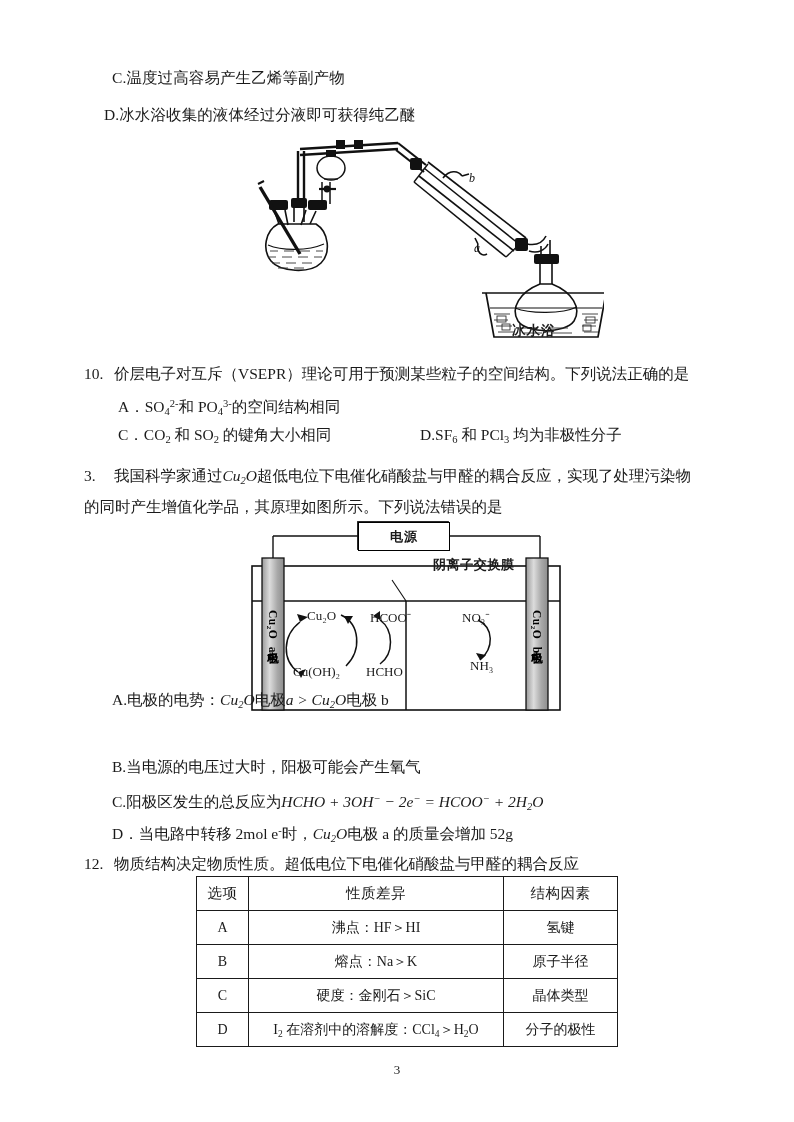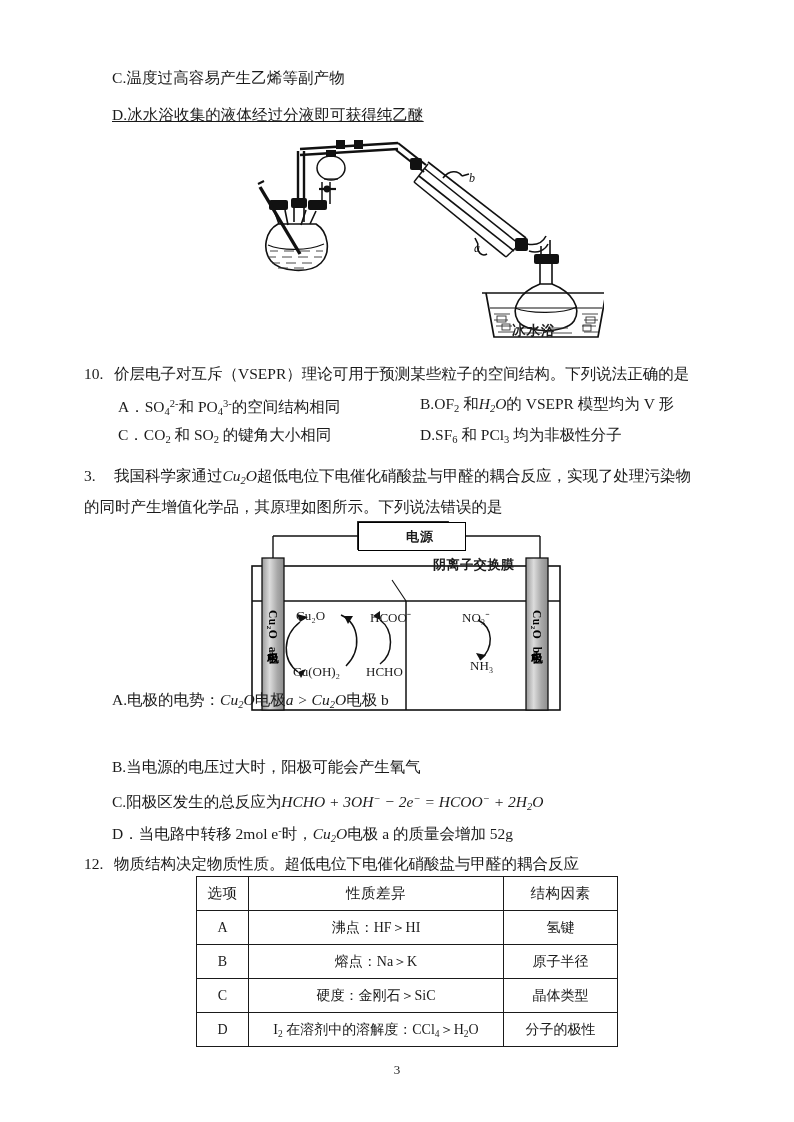--- a/index.html
+++ b/index.html
@@ -71,21 +71,20 @@
     color: #000;
   }
   .psrc {
     position: absolute;
     border: 1.6px solid #000;
     background: #fff;
     text-align: center;
     font-size: 13px;
     font-weight: bold;
     letter-spacing: 1px;
-    padding-left: 16px;
   }
 
   
   #q12table {
     position: absolute;
     left: 196px;
     top: 876px;
     width: 406px;
     border-collapse: collapse;
     table-layout: fixed;
@@ -113,21 +112,21 @@
     font-size: 13px;
     color: #222;
   }
 </style>
 </head>
 <body>
 
 <div class="page">
 
   <div class="blk" style="left:112px; top:63px;">C.温度过高容易产生乙烯等副产物</div>
-  <div class="blk" style="left:112px; top:100px;text-decoration:underline;">D.冰水浴收集的液体经过分液即可获得纯乙醚</div>
+  <div class="blk" style="left:104px; top:100px;">D.冰水浴收集的液体经过分液即可获得纯乙醚</div>
 
   <div id="apparatus">
     <svg width="366" height="212" viewBox="0 0 366 212">
       <g fill="none" stroke="#111" stroke-width="1.5">
 
         <path d="M62 17 L160 11" stroke-width="2.4"></path>
         <path d="M62 23 L160 17" stroke-width="2.4"></path>
 
         <path d="M60 19 L60 72" stroke-width="2.4"></path>
         <path d="M66 19 L66 72" stroke-width="2.4"></path>
@@ -235,21 +234,20 @@
     </svg>
     <div class="lbl-ab" style="left:231px; top:39px;">b</div>
     <div class="lbl-ab" style="left:236px; top:109px;">a</div>
     <div class="cap-ice" style="left:274px; top:190px;">冰水浴</div>
   </div>
 
   <div class="stem" style="left:84px; top:358px;">
     <span class="num">10.</span><span>价层电子对互斥（VSEPR）理论可用于预测某些粒子的空间结构。下列说法正确的是</span>
   </div>
   <div class="opt-line" style="left:118px; top:389px;"><span>A．SO<sub>4</sub><sup>2-</sup>和 PO<sub>4</sub><sup>3-</sup>的空间结构相同</span></div>
-  <div class="opt-line" style="left:420px; top:389px;"><span>B.OF<sub>2</sub> 和<span class="ital">H<sub>2</sub>O</span>的 VSEPR 模型均为 V 形</span></div>
   <div class="opt-line" style="left:118px; top:420px;"><span>C．CO<sub>2</sub> 和 SO<sub>2</sub> 的键角大小相同</span></div>
   <div class="opt-line" style="left:420px; top:420px;"><span>D.SF<sub>6</sub> 和 PCl<sub>3</sub> 均为非极性分子</span></div>
 
   <div class="stem" style="left:84px; top:460px;">
     <span class="num">3.</span><span>我国科学家通过<span class="ital">Cu<sub>2</sub>O</span>超低电位下电催化硝酸盐与甲醛的耦合反应，实现了处理污染物</span>
   </div>
   <div class="stem" style="left:84px; top:491px;">的同时产生增值化学品，其原理如图所示。下列说法错误的是</div>
 
   <div id="cellfig">
     <svg width="344" height="202" viewBox="0 0 344 202">
@@ -299,21 +297,21 @@
       </g>
 
     </svg>
 
     <div class="psrc" style="left:118px; top:8px; width:90px; height:27px; line-height:27px;">电源</div>
     <div class="cell-txt bold-cn" style="left:148px; top:42px;">阴离子交换膜</div>
 
     <div class="elec-label" style="left:25px; top:96px;">Cu₂O 电极 a</div>
     <div class="elec-label" style="left:289px; top:96px;">Cu₂O 电极 b</div>
 
-    <div class="cell-txt" style="left:56px; top:94px; font-size:13px;">Cu₂O</div>
+    <div class="cell-txt" style="left:67px; top:94px; font-size:13px;">Cu₂O</div>
     <div class="cell-txt" style="left:53px; top:150px; font-size:13px;">Cu(OH)₂</div>
     <div class="cell-txt" style="left:122px; top:94px; font-size:13px;margin-left:8px;">HCOO⁻</div>
     <div class="cell-txt" style="left:126px; top:150px; font-size:13px;">HCHO</div>
     <div class="cell-txt" style="left:222px; top:94px; font-size:13px;">NO₃⁻</div>
     <div class="cell-txt" style="left:230px; top:144px; font-size:13px;">NH₃</div>
   </div>
 
   <div class="opt-line" style="left:112px; top:685px;"><span>A.电极的电势：<span class="ital">Cu<sub>2</sub>O</span>电极<span class="ital">a &gt; Cu<sub>2</sub>O</span>电极 b</span></div>
   <div class="opt-line" style="left:112px; top:752px;"><span>B.当电源的电压过大时，阳极可能会产生氧气</span></div>
   <div class="opt-line" style="left:112px; top:784px;"><span>C.阳极区发生的总反应为<span class="ital">HCHO + 3OH<sup>−</sup> − 2e<sup>−</sup> = HCOO<sup>−</sup> + 2H<sub>2</sub>O</span></span></div>

